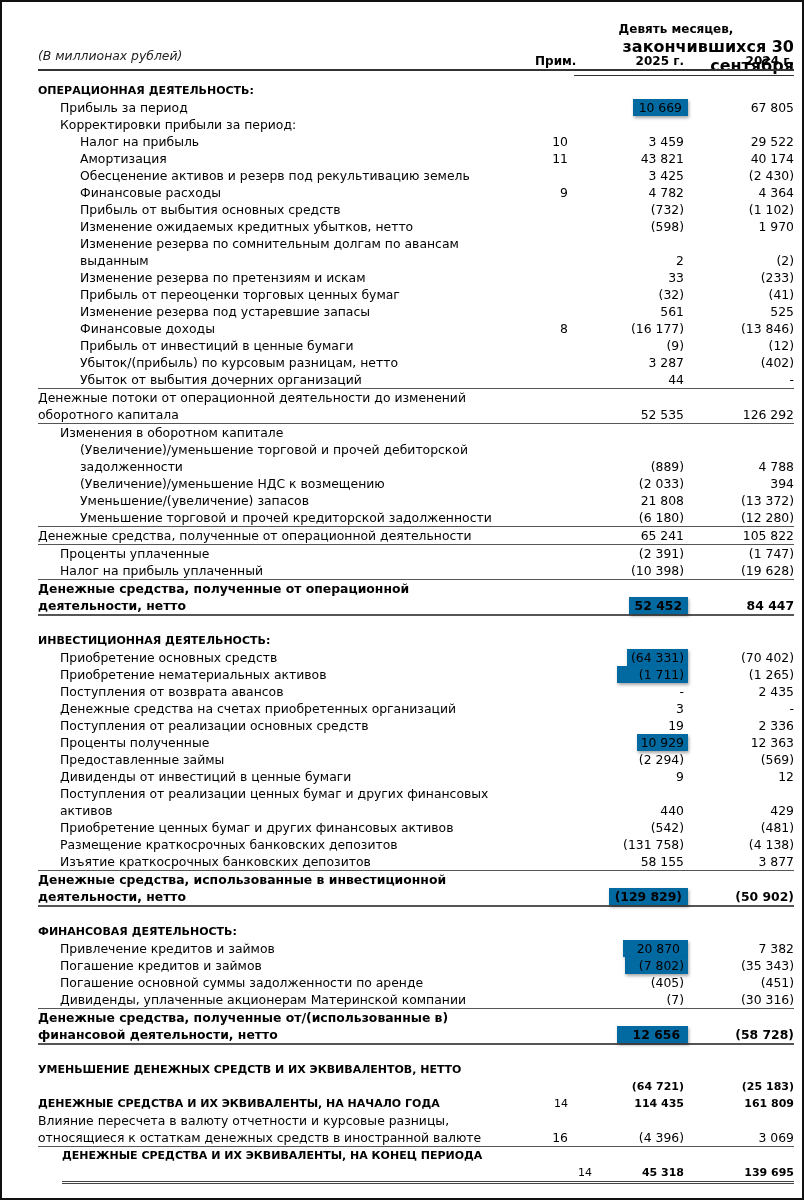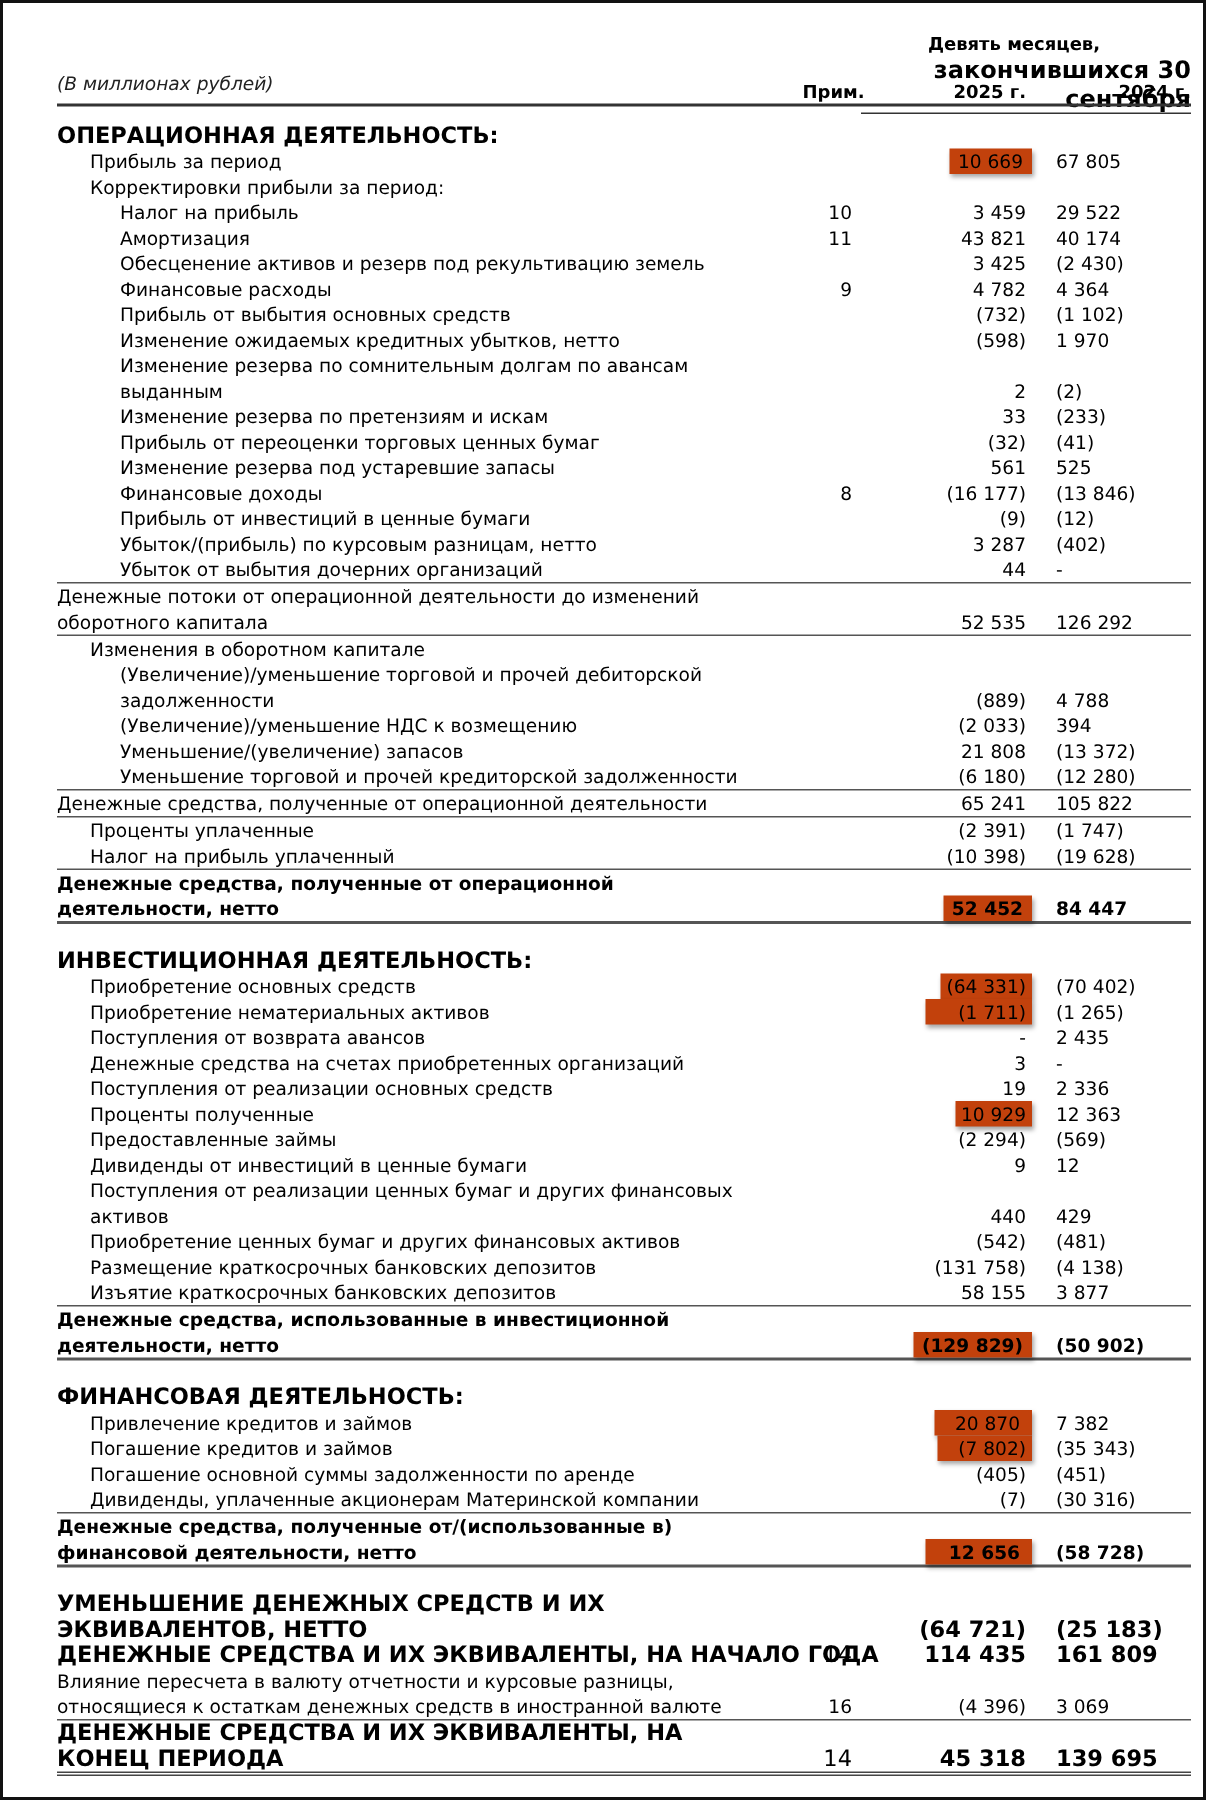--- a/index.html
+++ b/index.html
@@ -18,32 +18,32 @@
   .colh.y2 { right: 0; }
   .hdrline { position: absolute; left: 0; right: 0; top: 47px; border-bottom: 2px solid #333; }
 
   .rows { position: absolute; left: 38px; top: 82px; width: 756px; }
   .row { position: relative; height: 17px; line-height: 17px; font-size: 12.4px; white-space: nowrap; }
   .row.tall { height: 34px; }
   .row.tall .lbl { line-height: 17px; white-space: normal; }
   .row .lbl { position: absolute; left: 0; top: 0; width: 500px; }
   .row .note { position: absolute; left: 510px; top: 0; width: 20px; text-align: right; }
   .row .v1 { position: absolute; right: 110px; width: 90px; text-align: right; }
-  .row .v2 { position: absolute; right: 0; width: 90px; }
+  .row .v2 { position: absolute; right: 0; width: 90px; text-align: right; }
   .row.tall .note, .row.tall .v1, .row.tall .v2 { top: 17px; }
   .row:not(.tall) .v1, .row:not(.tall) .v2 { top: 0; }
   .i1 .lbl { padding-left: 22px; }
   .i2 .lbl { padding-left: 42px; }
   .bold { font-weight: bold; }
-  .sec { font-weight: bold; font-size: 15px; }
+  .sec { font-weight: bold; font-size: 11px; }
   .gap2 { height: 16px; }
   .ul { border-bottom: 1px solid #555; }
   .ul2 { border-bottom: 2px solid #555; }
-  .ul3 { border-bottom: 3px double #444; }
-  .hl { background: #c2410c; box-shadow: 1px 2px 3px rgba(0,0,0,0.35); padding: 0 4px; display: inline-block;
+  .ul3 { border-bottom: 3px double #444; margin-left: 24px; }
+  .hl { background: #0369a1; box-shadow: 1px 2px 3px rgba(0,0,0,0.35); padding: 0 4px; display: inline-block;
         line-height: 17px; margin-right: -4px; }
   .hl.wide { padding: 0 6px; }
 </style>
 </head>
 <body>
 
 <div class="frame"></div>
 
 <div class="hdr">
   <div class="units">(В миллионах рублей)</div>

